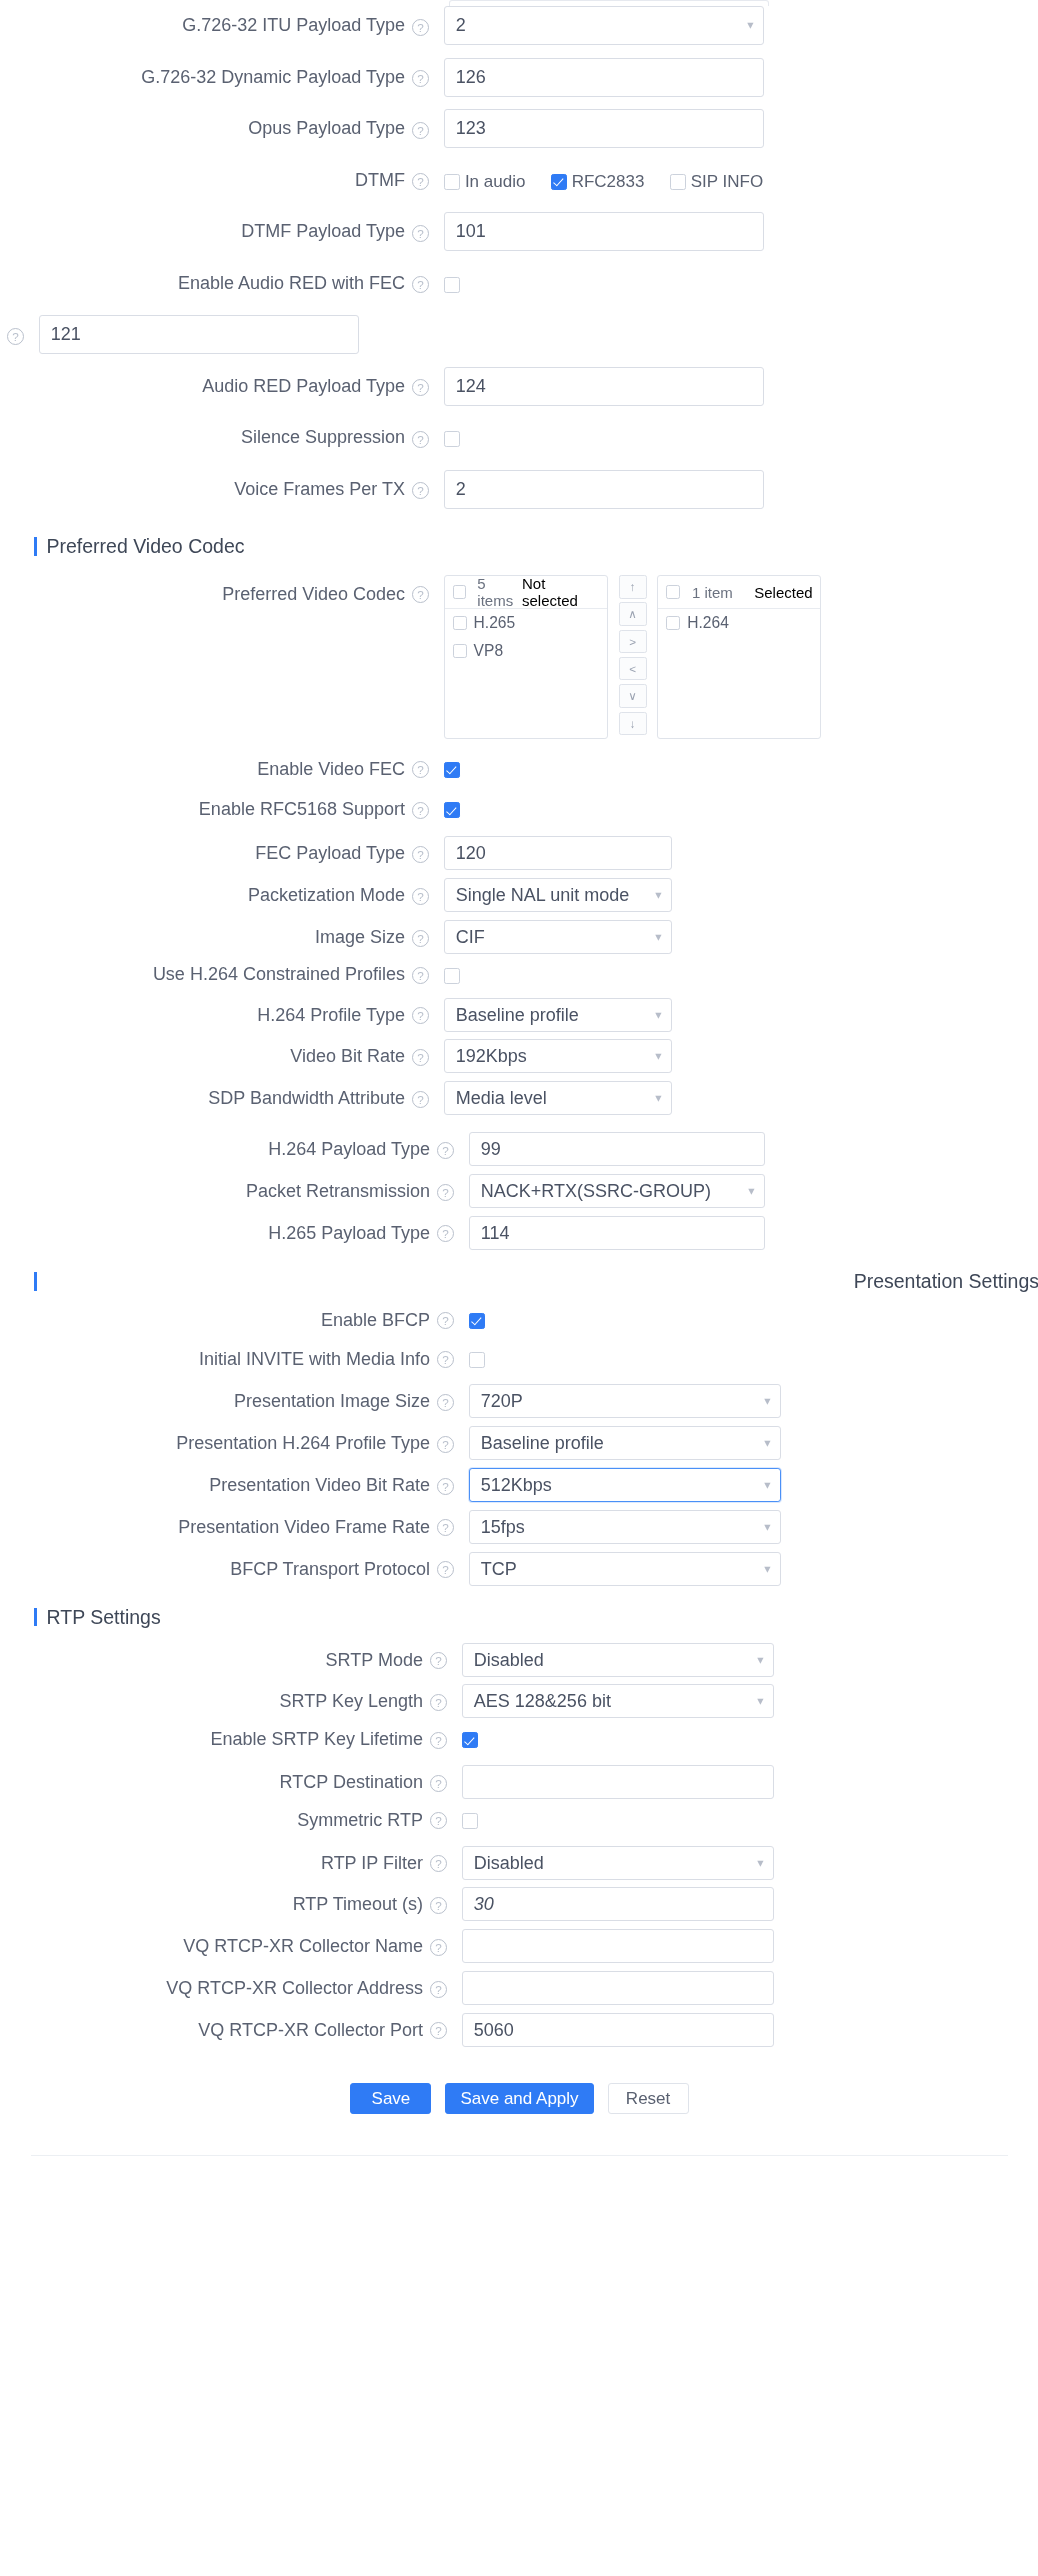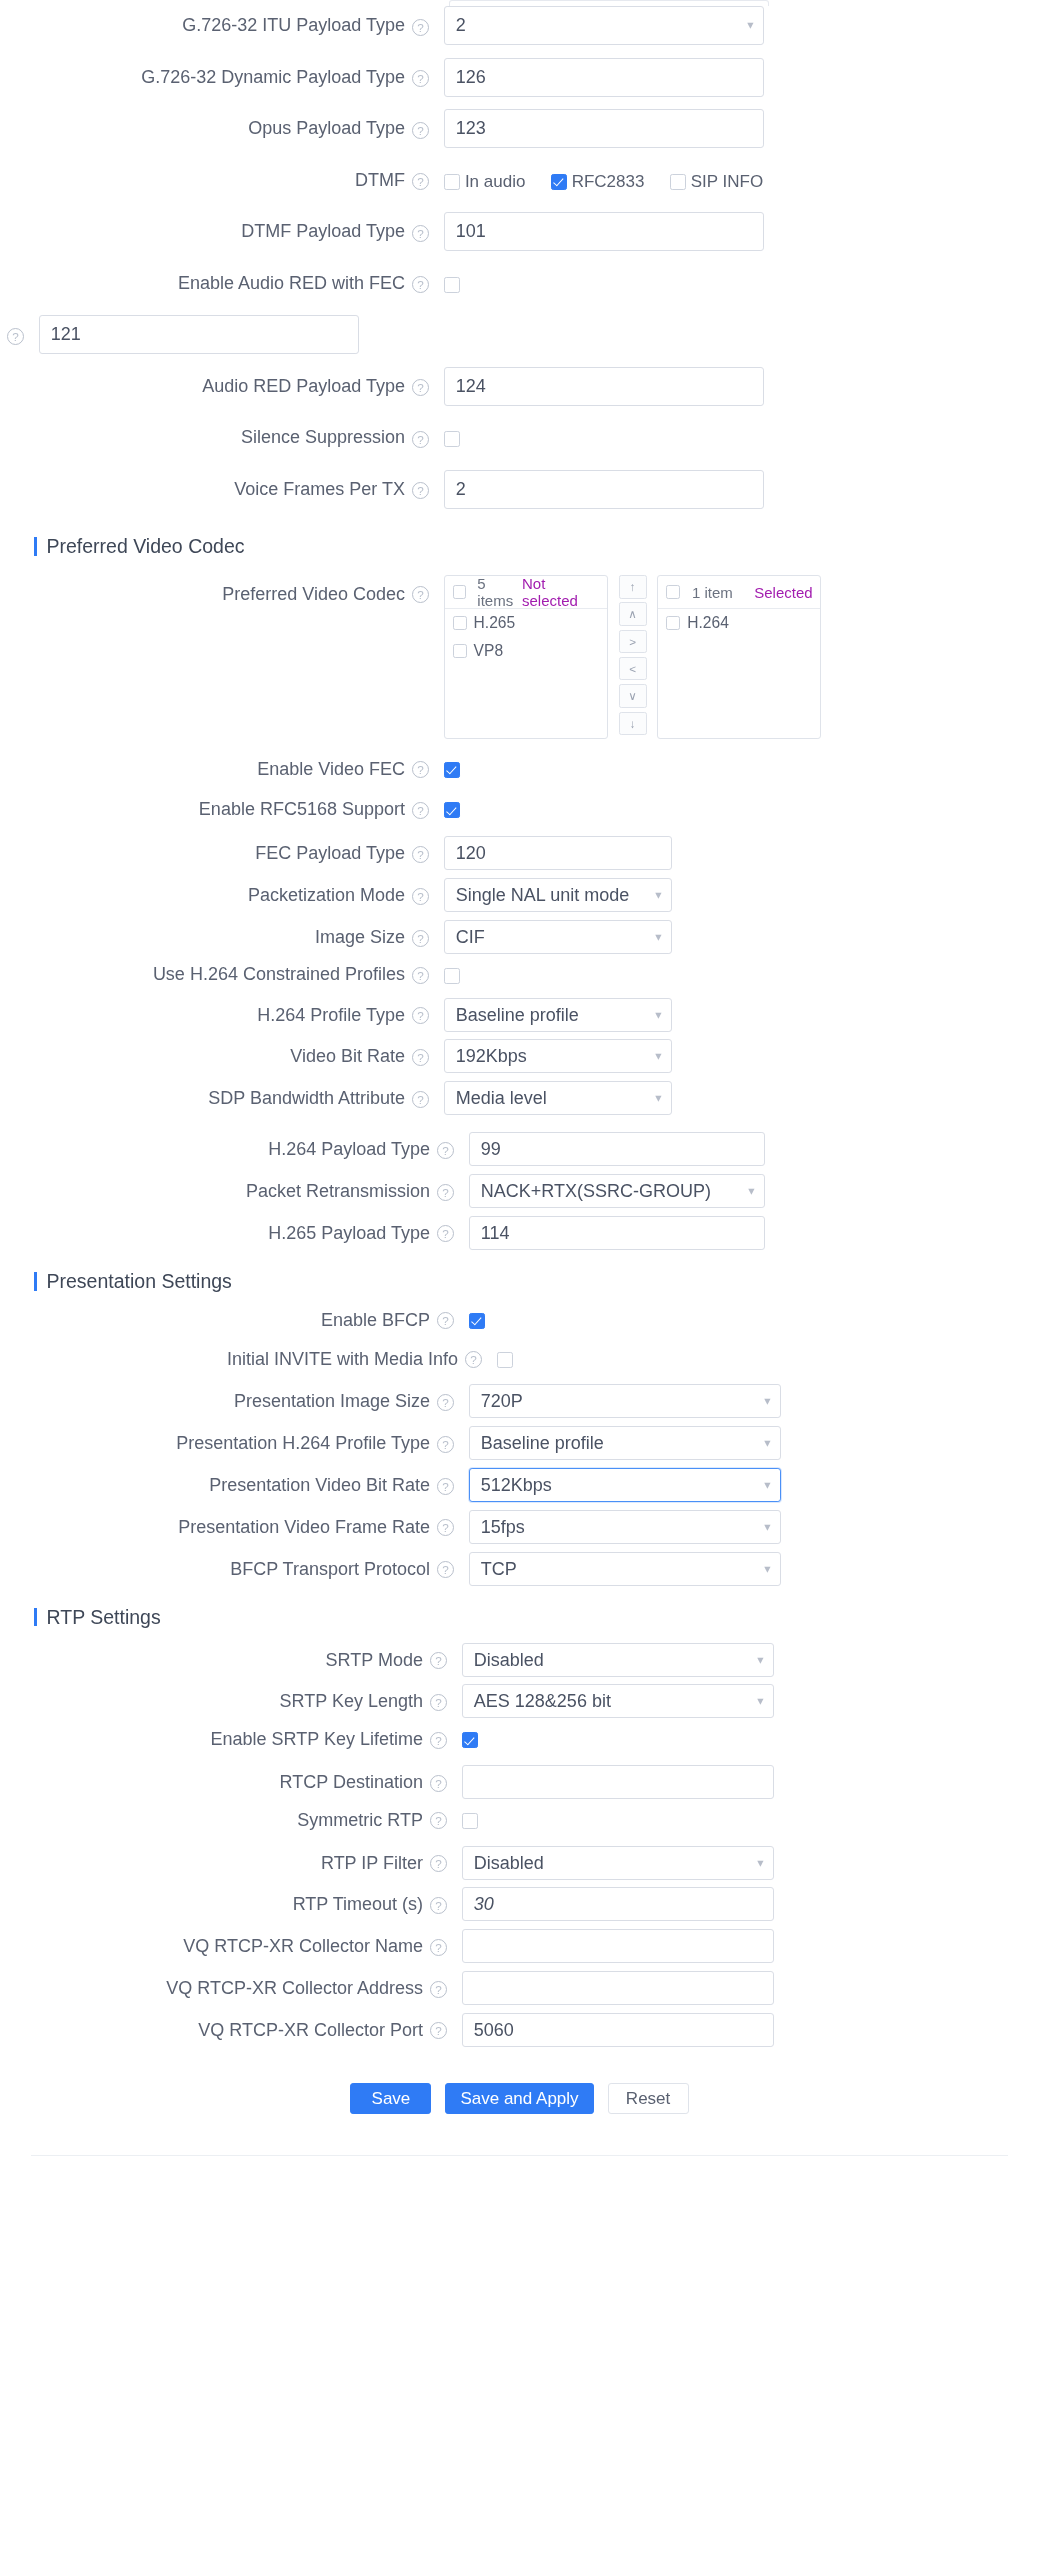--- a/index.html
+++ b/index.html
@@ -160,21 +160,21 @@
   .tbox .thead {
     height: 33px;
     border-bottom: 0.8px solid #e8ebf0;
     display: flex;
     align-items: center;
     padding: 0 7.8px;
     font-size: 15px;
     color: #6b7280;
   }
   .tbox .thead .cnt { margin-left: 6.2px; }
-  .tbox .thead .state { margin-left: auto; color: #a21caf; }
+  .tbox .thead .state { margin-left: auto; color: #000000; }
   .tbox .titem {
     height: 28px;
     display: flex;
     align-items: center;
     padding: 0 7.8px;
     font-size: 15.6px;
     color: #5a6171;
   }
   .tbox .titem .cb { margin-right: 7px; width: 14px; height: 14px; }
   .tbox .thead .cb { margin-right: 5.5px; width: 14px; height: 14px; }
@@ -488,34 +488,34 @@
   </div>
 
   <div class="row" style="min-height:34px;margin-bottom:7.8px;">
     <div class="label" style="width:430px;line-height:34px;">H.265 Payload Type</div>
     <div class="help" style="line-height:34px;"><span class="qmark">?</span></div>
     <div class="ctrl">
       <div class="inp w-380" style="height:34px;line-height:33px;">114</div>
     </div>
   </div>
 
-  <div class="section" style="margin-top:20px;margin-bottom:14px;">
+  <div class="section" style="margin-top:20px;margin-bottom:14px;justify-content:space-between;">
     <div class="bar"></div>
     <div class="stitle">Presentation Settings</div>
   </div>
 
   <div class="row" style="min-height:31px;margin-bottom:7.8px;">
     <div class="label" style="width:430px;line-height:26.5px;">Enable BFCP</div>
     <div class="help" style="line-height:26.5px;"><span class="qmark">?</span></div>
     <div class="ctrl" style="line-height:26.5px;">
       <span class="cb checked"></span>
     </div>
   </div>
 
-  <div class="row" style="min-height:31px;margin-bottom:7.8px;padding-left:28px;">
+  <div class="row" style="min-height:31px;margin-bottom:7.8px;">
     <div class="label" style="width:430px;line-height:26.5px;">Initial INVITE with Media Info</div>
     <div class="help" style="line-height:26.5px;"><span class="qmark">?</span></div>
     <div class="ctrl" style="line-height:26.5px;">
       <span class="cb"></span>
     </div>
   </div>
 
   <div class="row" style="min-height:34px;margin-bottom:7.8px;">
     <div class="label" style="width:430px;line-height:34px;">Presentation Image Size</div>
     <div class="help" style="line-height:34px;"><span class="qmark">?</span></div>

